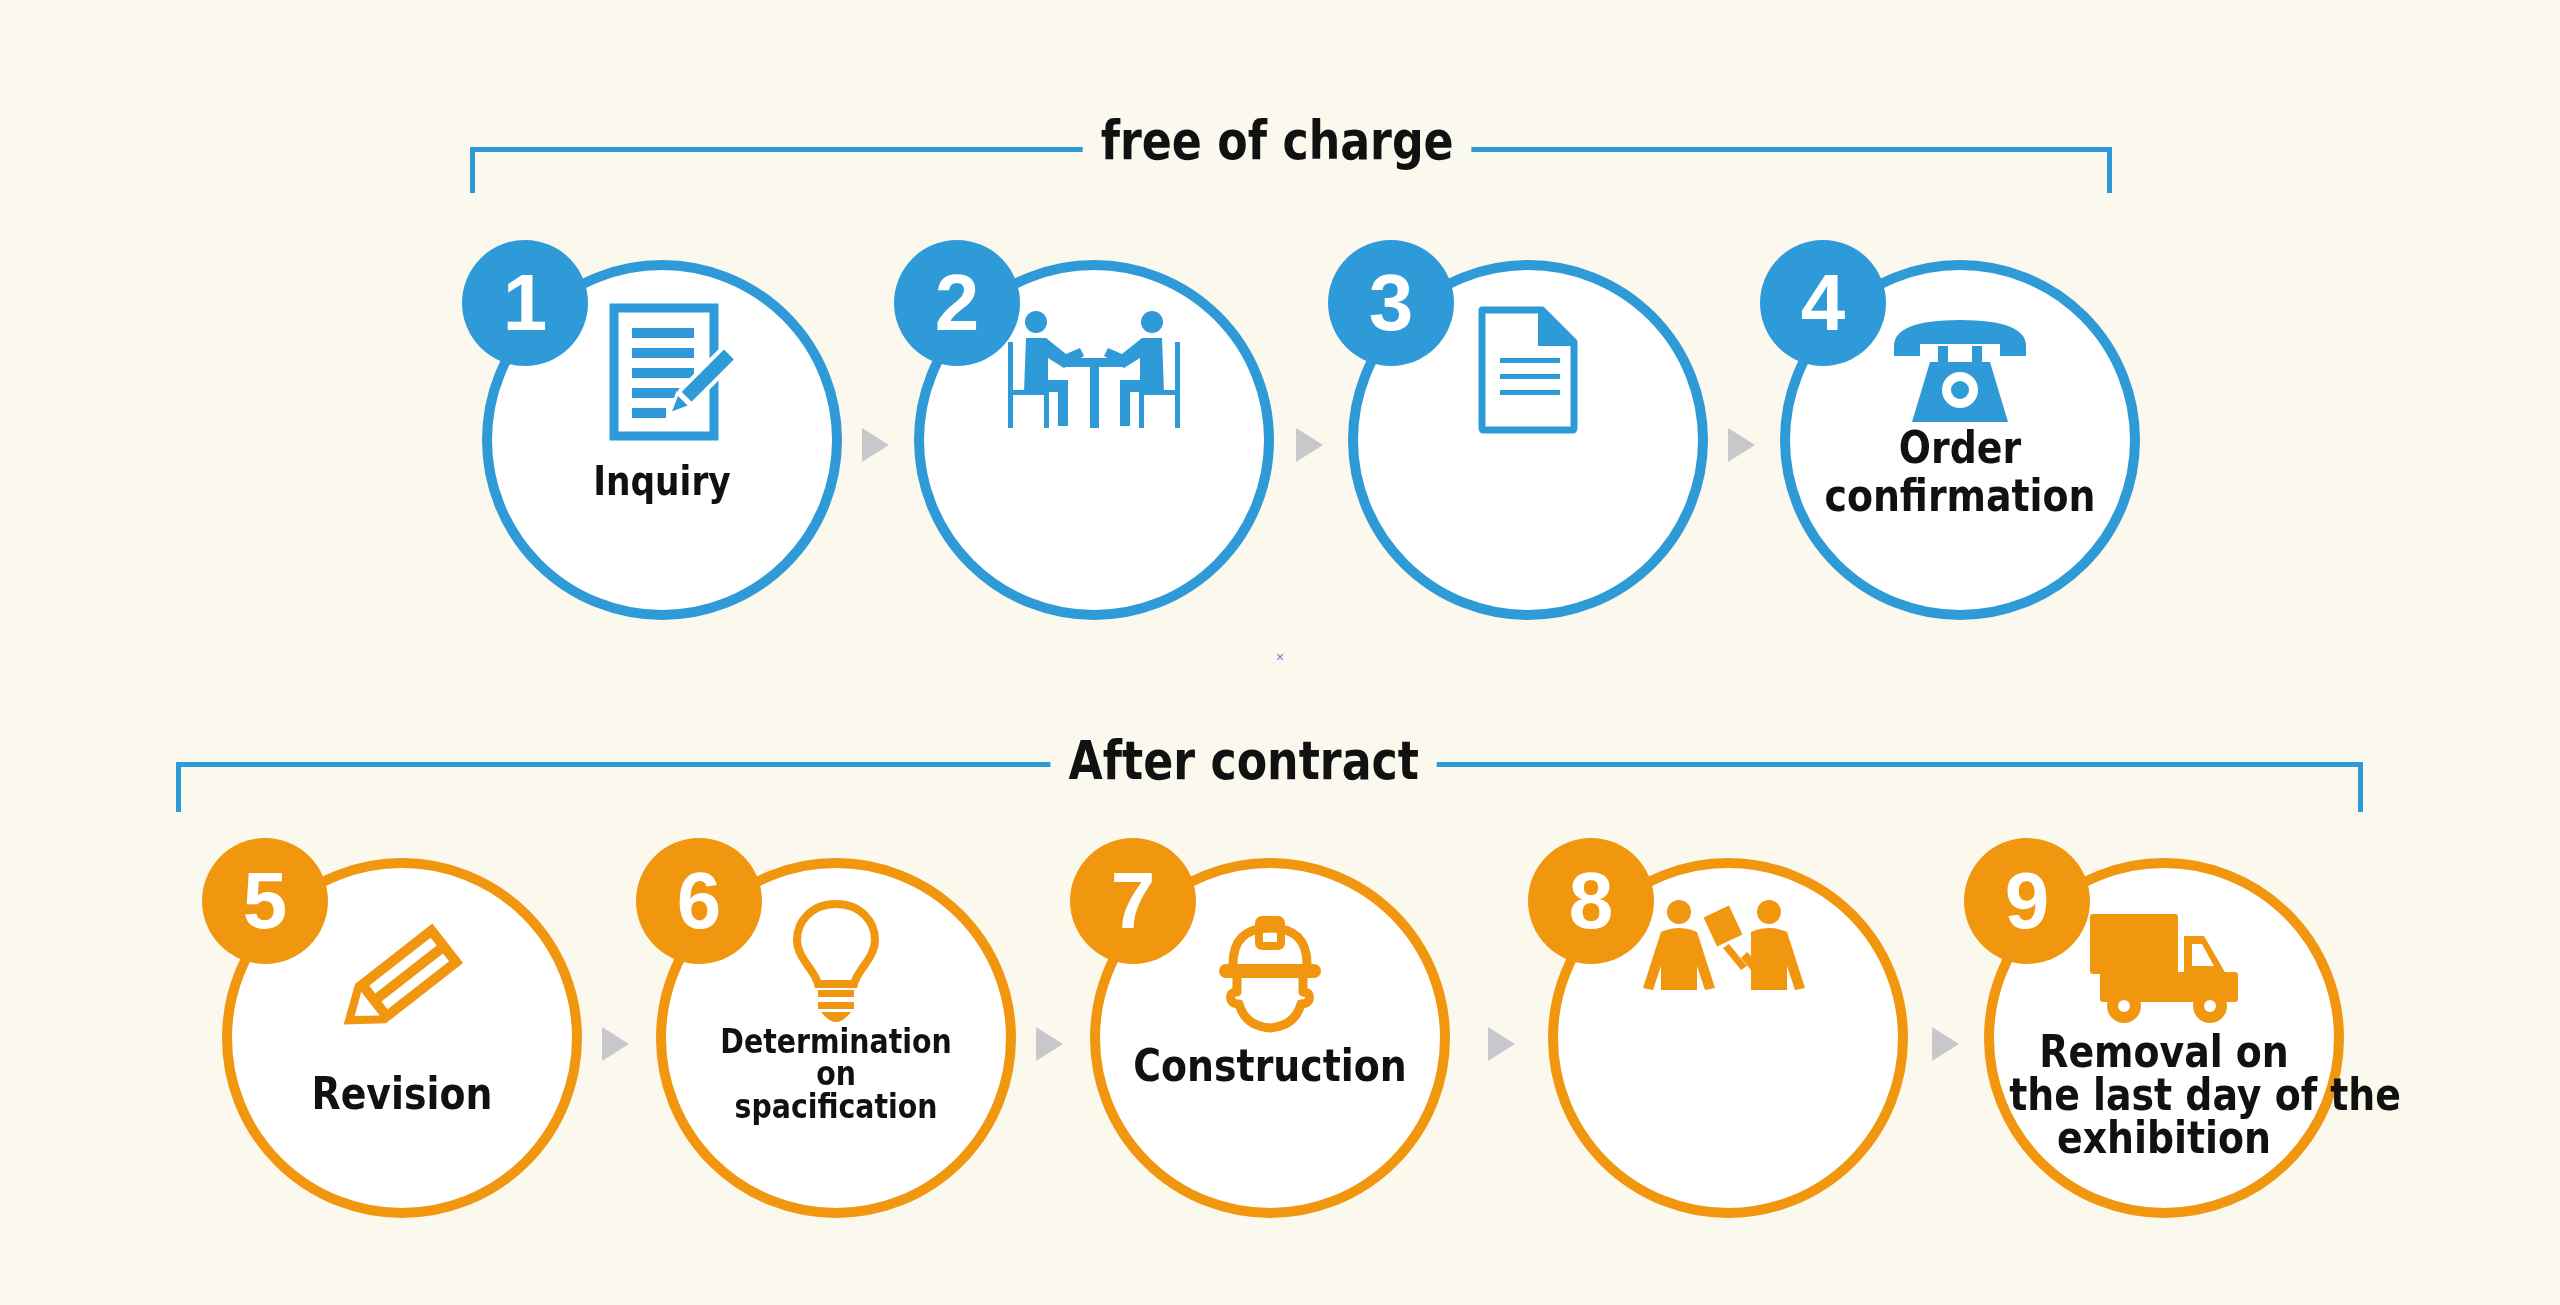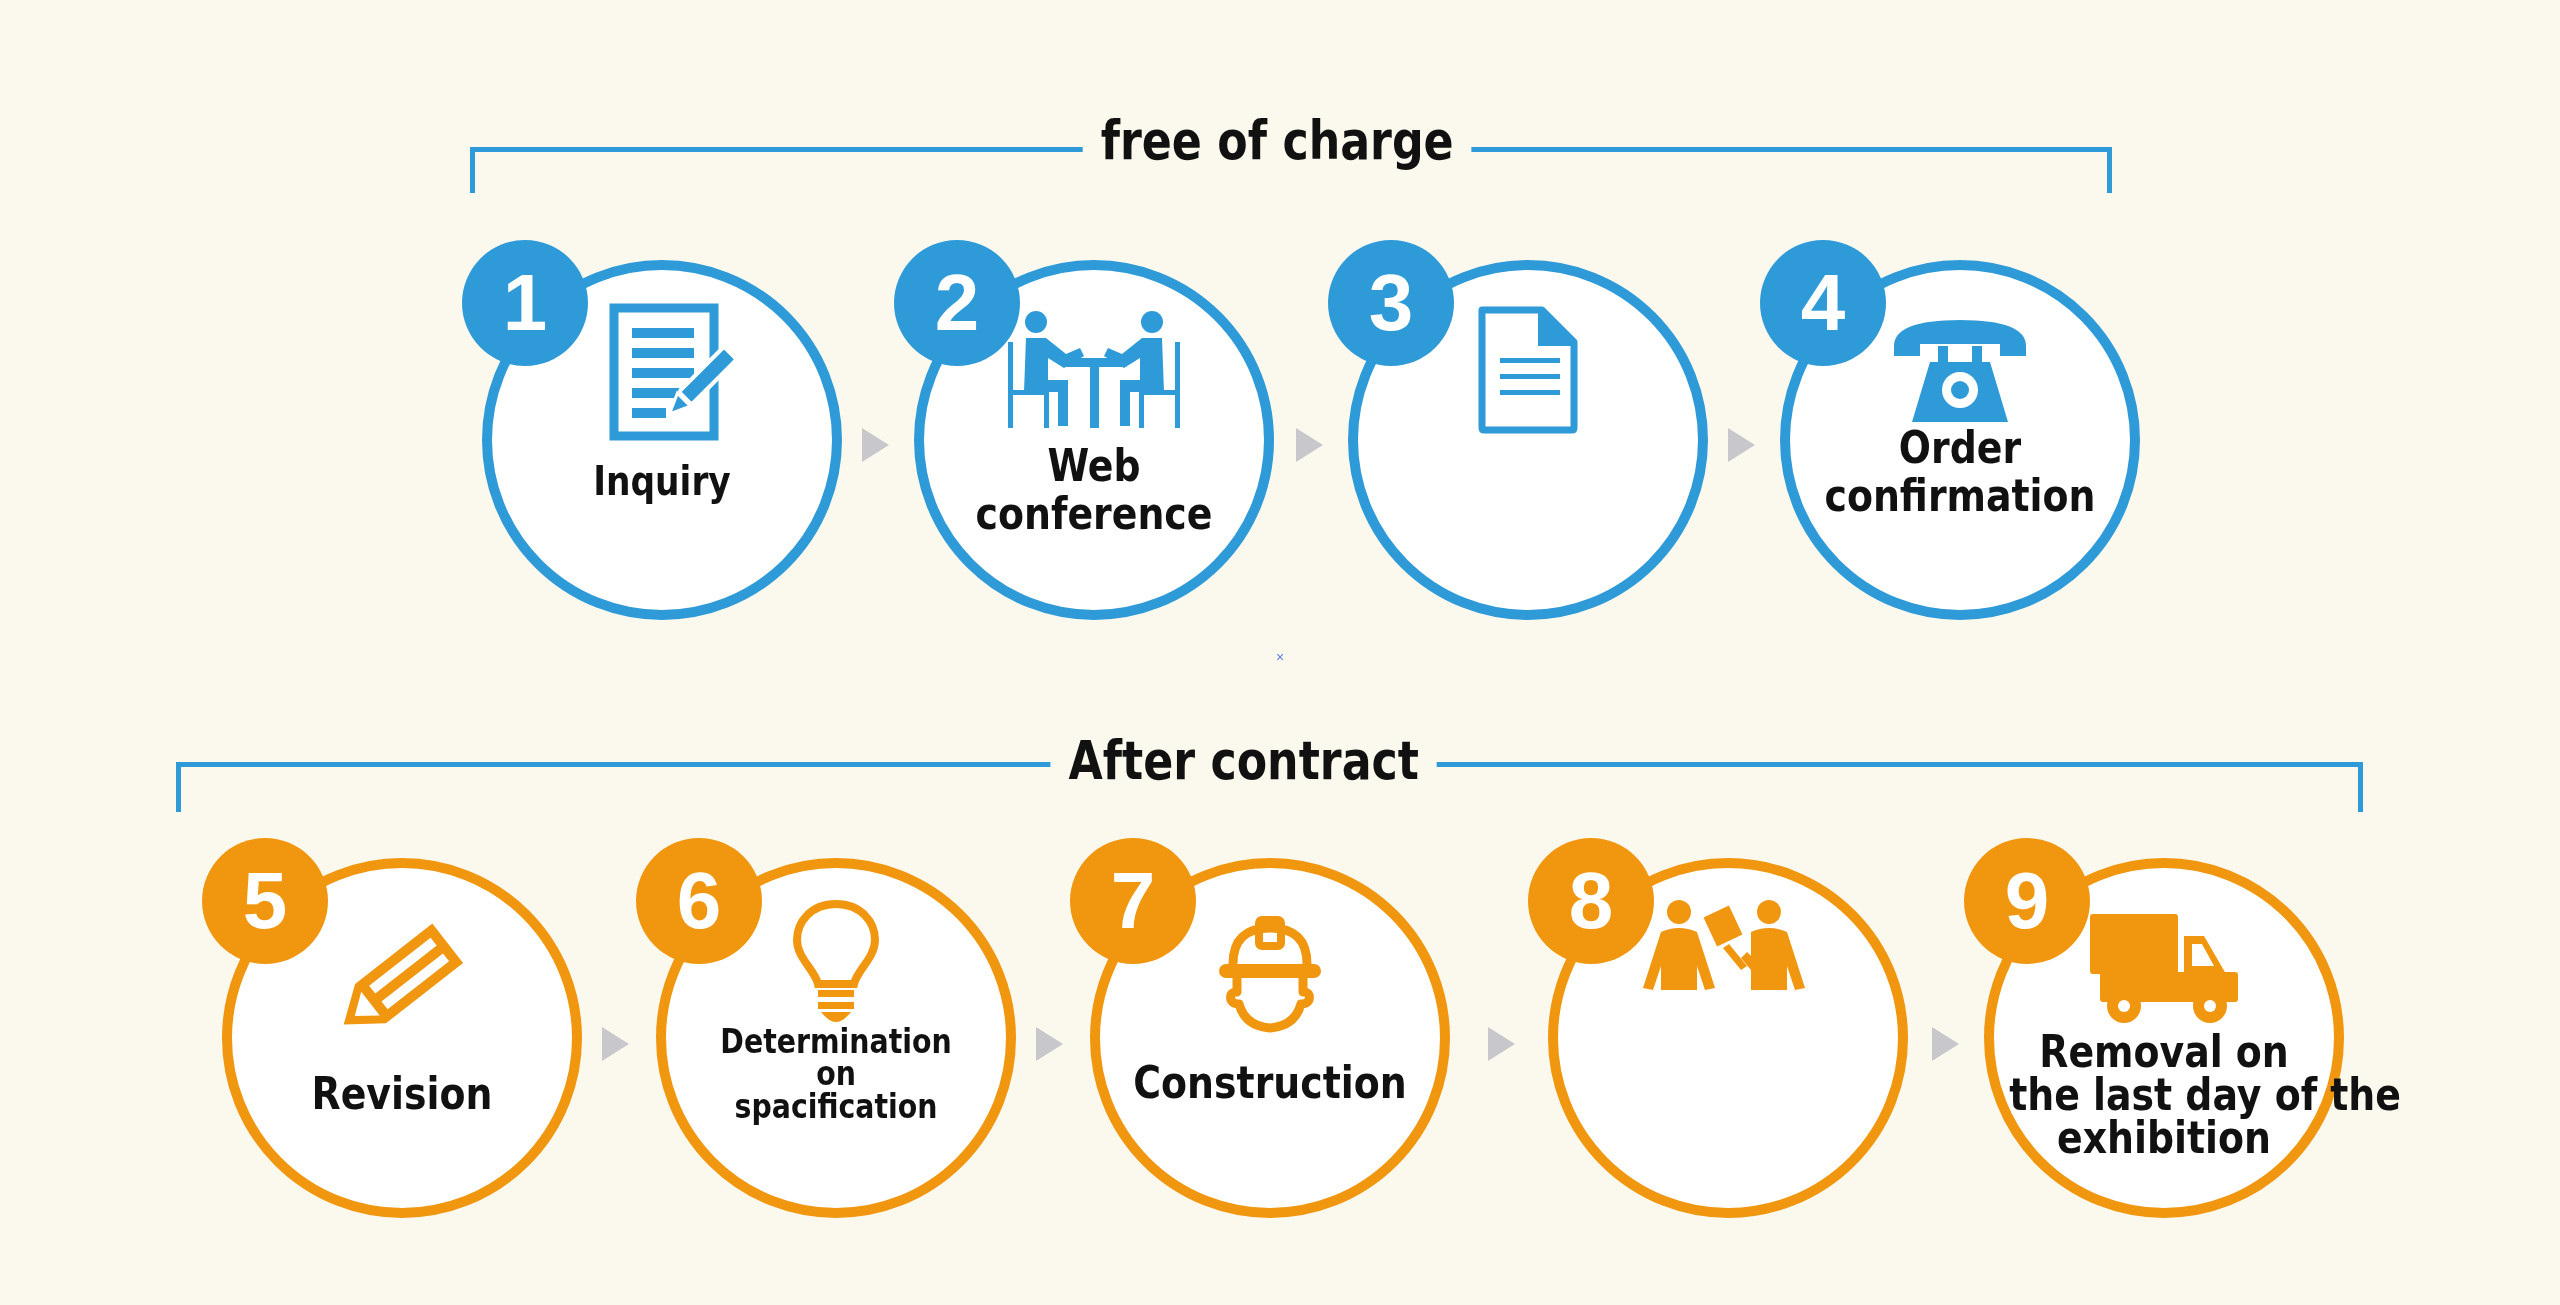--- a/index.html
+++ b/index.html
@@ -68,24 +68,20 @@
       <rect x="2" y="80" width="40" height="5" stroke="none"></rect>
       <rect x="134" y="80" width="40" height="5" stroke="none"></rect>
       <rect x="38" y="80" width="5" height="38" stroke="none"></rect>
       <rect x="133" y="80" width="5" height="38" stroke="none"></rect>
       <path d="M20 28 L40 28 L60 44 L74 38 L78 46 L58 58 L42 48 L42 70 L62 70 L62 116 L52 116 L52 82 L18 82 Z" stroke="none"></path>
       <path d="M156 28 L136 28 L116 44 L102 38 L98 46 L118 58 L134 48 L134 70 L114 70 L114 116 L124 116 L124 82 L158 82 Z" stroke="none"></path>
       <rect x="60" y="48" width="56" height="9" stroke="none"></rect>
       <rect x="84" y="48" width="9" height="70" stroke="none"></rect>
     </g>
   </svg>
-  <div class="label" style="top:182px; font-size:44px;">
-    <span>Web</span>
-    <span>conference</span>
-  </div>
 </div>
 <div class="arrow" style="left:1296px; top:428px;"></div>
 
 <div class="step blue" style="left: 1348px; top: 260px; --c: #2f9ad8;">
   <div class="ring"></div>
   <div class="badge">3</div>
   <svg class="icon" style="top:46px;" width="104" height="128" viewBox="0 0 104 128">
     <path d="M6 4 L66 4 L98 36 L98 122 Q98 124 96 124 L8 124 Q6 124 6 122 Z" fill="#fff" stroke="#2f9ad8" stroke-width="7" stroke-linejoin="round"></path>
     <path d="M62 4 L62 40 L98 40 Z" fill="#2f9ad8"></path>
     <rect x="24" y="52" width="60" height="5" fill="#2f9ad8"></rect>
@@ -148,21 +144,21 @@
 
 <div class="step orange" style="left: 1090px; top: 858px; --c: #f0960f;">
   <div class="ring"></div>
   <div class="badge">7</div>
   <svg class="icon" style="top:56px;" width="110" height="120" viewBox="0 0 110 120">
     <path d="M18 50 Q18 14 55 14 Q92 14 92 50" fill="none" stroke="#f0960f" stroke-width="9"></path>
     <rect x="44" y="6" width="22" height="26" rx="3" fill="none" stroke="#f0960f" stroke-width="8"></rect>
     <rect x="4" y="50" width="102" height="14" rx="7" fill="#f0960f"></rect>
     <path d="M22 64 L22 78 Q14 78 16 86 Q18 90 24 90 Q30 112 55 114 Q80 112 86 90 Q92 90 94 86 Q96 78 88 78 L88 64" fill="none" stroke="#f0960f" stroke-width="9" stroke-linejoin="round"></path>
   </svg>
-  <div class="label" style="top:201px; font-size:44px;">
+  <div class="label" style="top:184px; font-size:44px;">
     <span>Construction</span>
   </div>
 </div>
 <div class="arrow" style="left:1488px; top:1027px;"></div>
 
 <div class="step orange" style="left: 1548px; top: 858px; --c: #f0960f;">
   <div class="ring"></div>
   <div class="badge">8</div>
   <svg class="icon" style="top:42px;" width="170" height="96" viewBox="0 0 170 96">
     <g fill="#f0960f">

